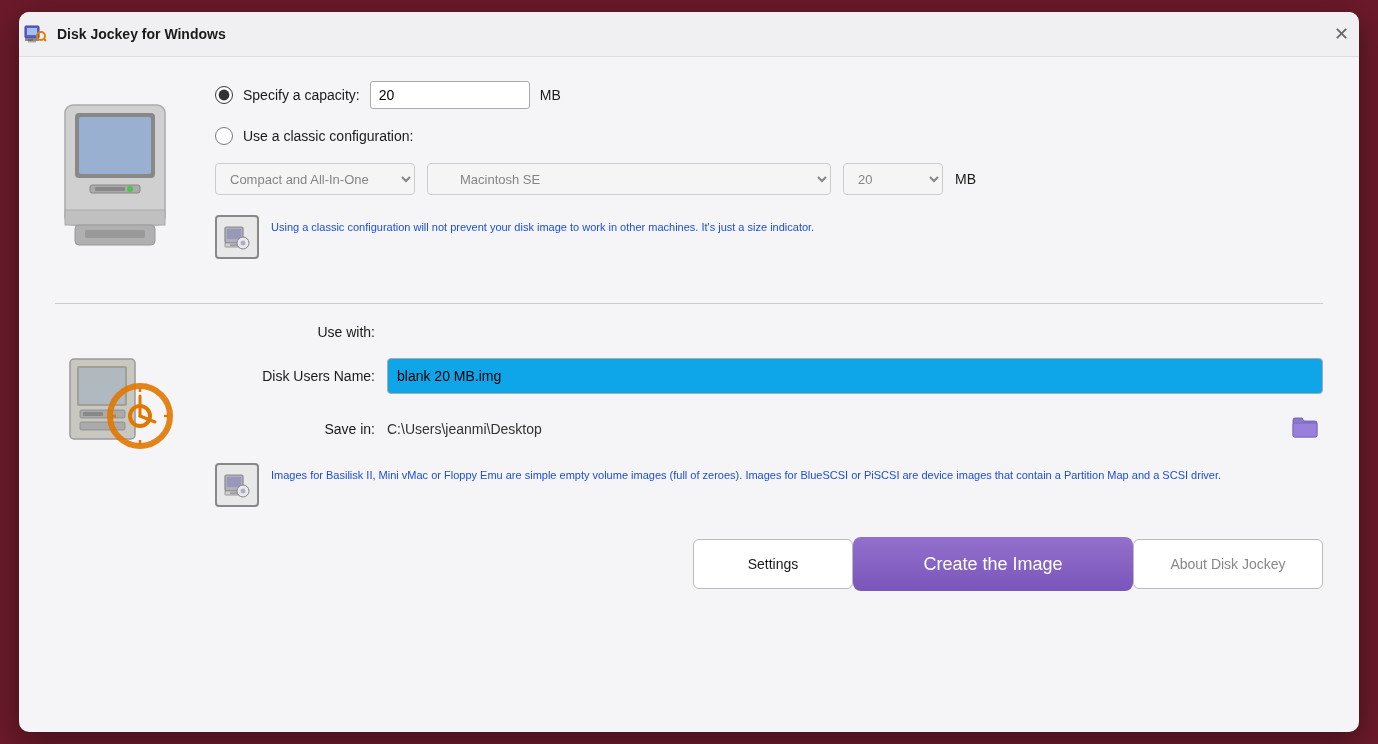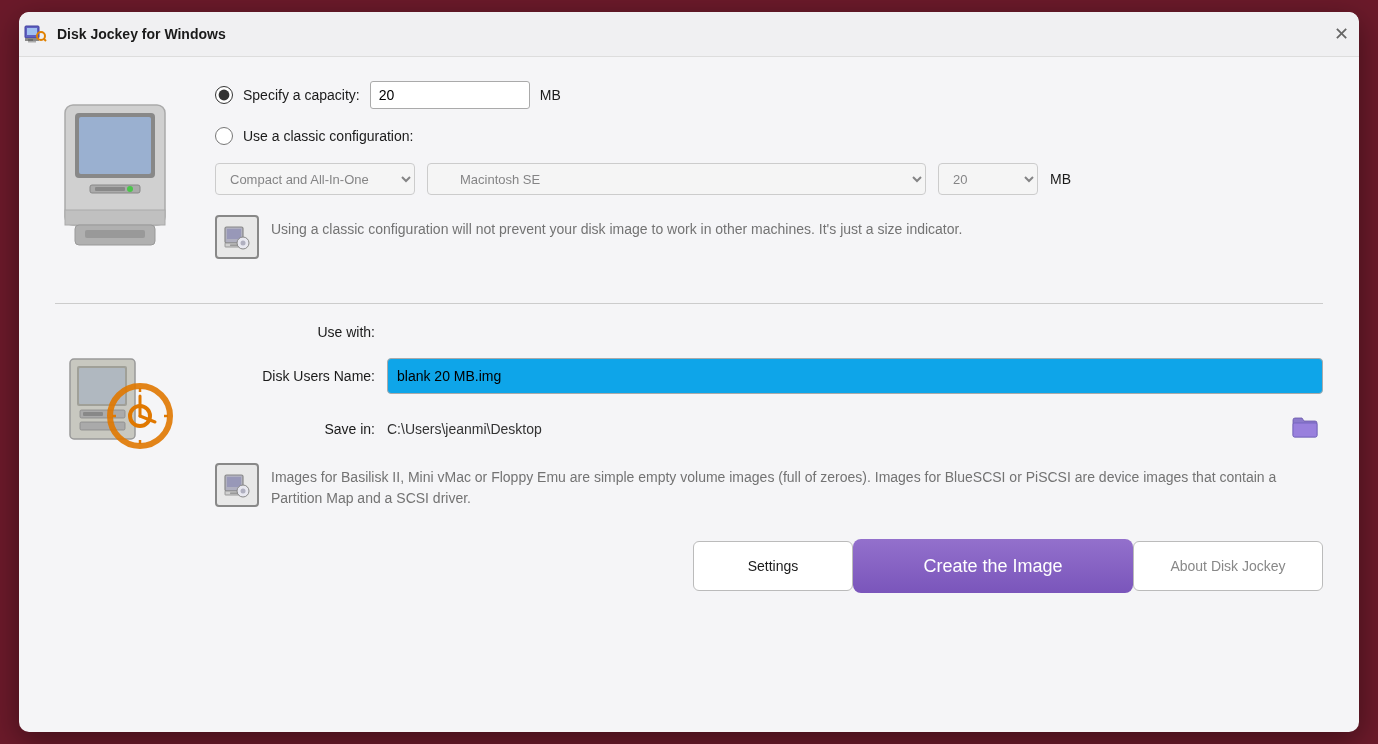--- a/index.html
+++ b/index.html
@@ -119,21 +119,21 @@
       border: 1px solid #bbb;
       border-radius: 4px;
       background: #f5f5f5;
       font-size: 13px;
       color: #555;
       cursor: pointer;
       padding: 0 10px;
       appearance: auto;
     }
     .dropdown-wide { width: 200px; }
-    .dropdown-medium { width: 499px; padding-left: 28px; }
+    .dropdown-medium { width: 404px; padding-left: 28px; }
     .dropdown-small { width: 100px; }
     .info-box {
       display: flex;
       align-items: flex-start;
       gap: 12px;
       margin-top: 16px;
       padding: 4px 0;
     }
     .info-icon {
       width: 44px;
@@ -141,22 +141,22 @@
       flex-shrink: 0;
       border: 2px solid #888;
       border-radius: 4px;
       background: #e8e8e8;
       display: flex;
       align-items: center;
       justify-content: center;
       font-size: 20px;
     }
     .info-text {
-      font-size: 14px;
-      color: #737373;
+      font-size: 11px;
+      color: #1d4ed8;
       line-height: 1.5;
       padding-top: 4px;
     }
     .divider {
       border: none;
       border-top: 1px solid #ccc;
       margin: 20px 0;
     }
     .bottom-section {
       display: flex;

